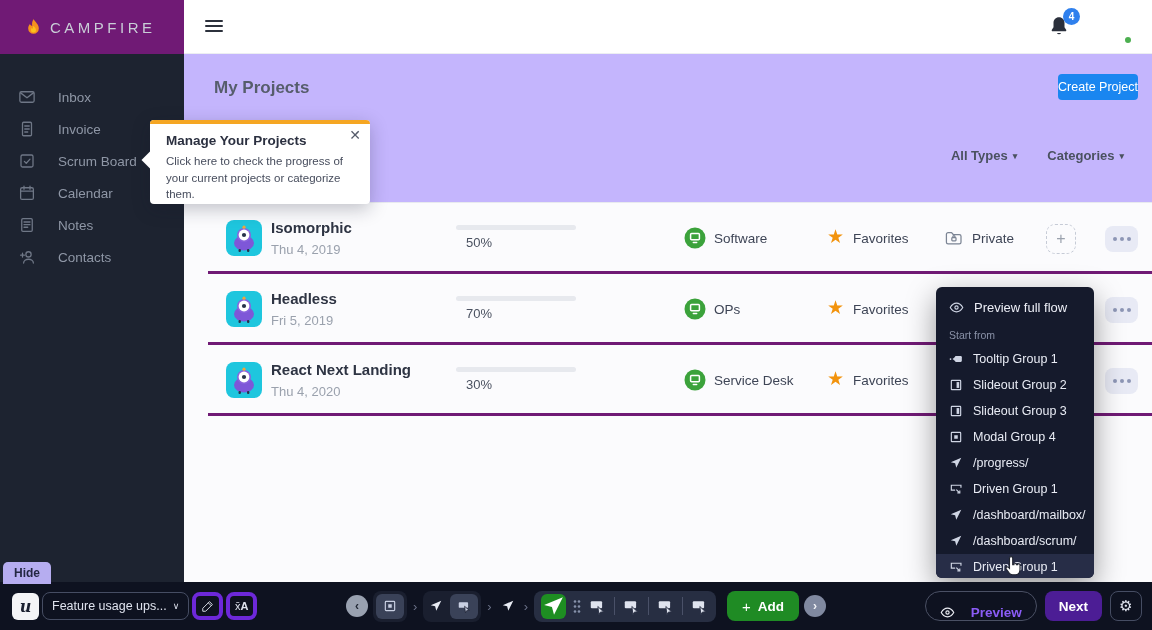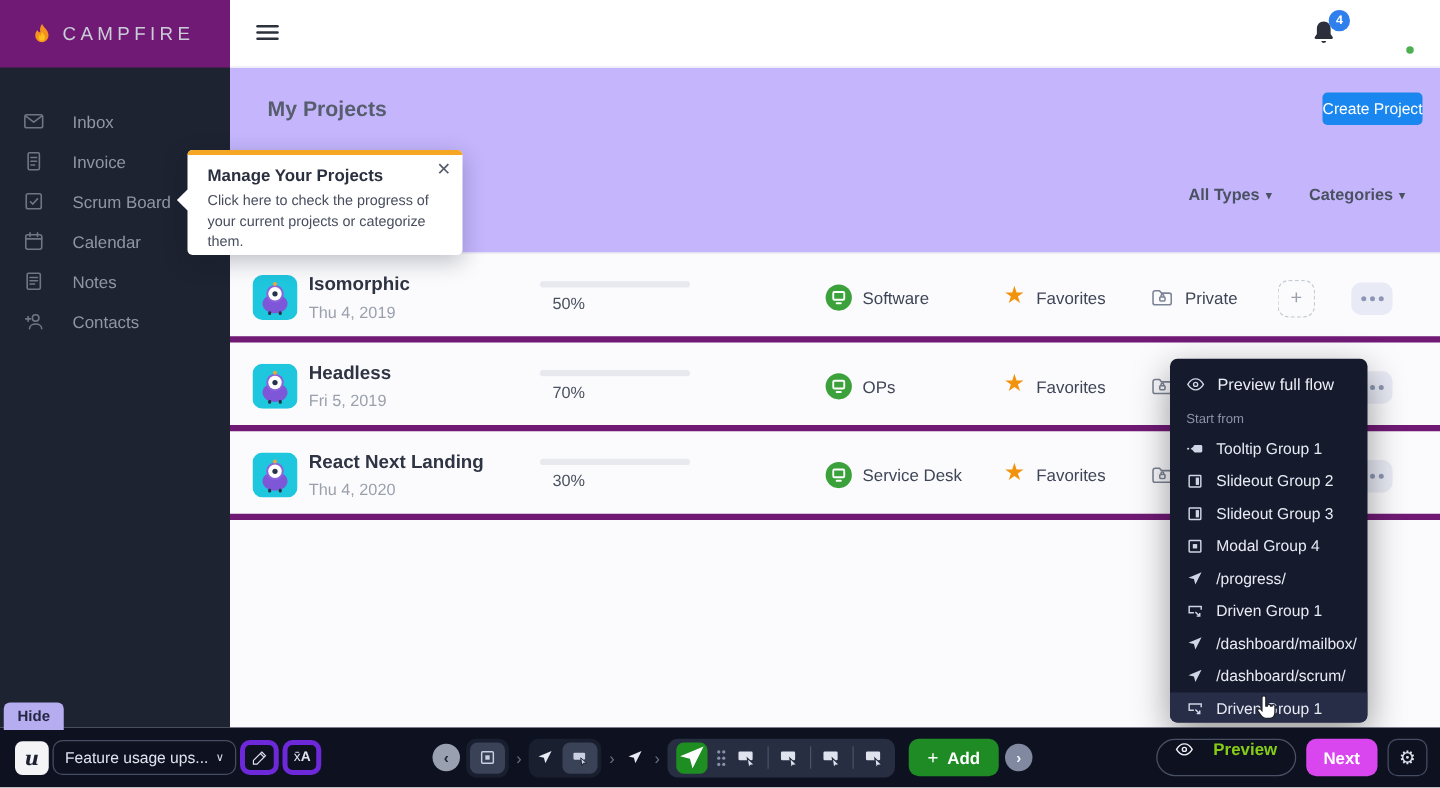--- a/index.html
+++ b/index.html
@@ -30,21 +30,21 @@
 
   
   .main { position:absolute; left:184px; top:54px; right:0; height:528px; background:#c4b5fd; z-index:1; }
   .page-title { position:absolute; left:30px; top:24px; font-size:17px; font-weight:700; color:#565d6c; }
   .create-btn { position:absolute; right:14px; top:20px; height:26px; padding:0 0; background:#1a86f0; border:none; border-radius:4px; color:#fff; font-size:12.5px; font-family:inherit; cursor:pointer; }
   .filters { position:absolute; top:94px; right:28px; display:flex; gap:30px; }
   .filter { font-size:13px; font-weight:700; color:#4a5160; display:flex; align-items:center; gap:5px; cursor:pointer; }
   .caret { font-size:9px; color:#4a5160; }
 
   .project-list { position:absolute; left:0; right:0; top:148px; bottom:0; background:#fbfbfd; border-top:1px solid #e8eaef; }
-  .prow { position:relative; height:71px; border-bottom:5px solid #701a75; }
+  .prow { position:relative; height:71px; border-bottom:3px solid #701a75;margin-left:24px; }
   .pavatar { position:absolute; left:18px; top:17px; width:36px; height:36px; }
   .pname { position:absolute; left:63px; top:16px; font-size:15px; font-weight:700; color:#2e3443; }
   .pdate { position:absolute; left:63px; top:39px; font-size:13px; color:#9aa1ad; }
   .ptrack { position:absolute; left:248px; top:22px; width:120px; height:5px; background:#e7e9ee; border-radius:3px; }
   .pfill { height:5px; background:#2f80ed; border-radius:3px; }
   .ppct { position:absolute; left:258px; top:32px; font-size:13px; color:#4a5160; }
   .pcat-ic { position:absolute; left:476px; top:24px; width:22px; height:22px; }
   .pcat { position:absolute; left:506px; top:28px; font-size:13.5px; color:#3e4556; }
   .pstar { position:absolute; left:619px; top:24px; font-size:19px; color:#f2930d; line-height:20px; }
   .pstar::before { content:"★"; }
@@ -102,23 +102,23 @@
   .gtile { width:25px; height:25px; background:#1e8e22; border-radius:6px; display:flex; align-items:center; justify-content:center; color:#fff; }
   .drag { color:#8791ab; display:flex; }
   .drag svg { width:8px; height:15px; fill:currentColor; }
   .ttip-ic { color:#dfe3ee; display:flex; }
   .ttip-ic svg { width:19px; height:17px; }
   .vdiv { width:1px; height:18px; background:#4a5168; }
   .add-btn { height:30px; padding:0 15px; background:#1f8b24; border:none; border-radius:8px; color:#fff; font-size:13.5px; font-weight:700; display:flex; align-items:center; gap:7px; cursor:pointer; font-family:inherit; margin-left:6px; }
   .add-btn::before { content:"+"; font-size:15px; font-weight:400; }
 
   .bar-right { position:absolute; right:10px; top:9px; display:flex; align-items:center; gap:8px; }
-  .preview-btn { height:30px; padding:0 14px; border:1px solid #4a5064; border-radius:15px; background:transparent; color:#84cc16; font-size:13.5px; font-weight:700; display:flex; align-items:flex-start; gap:16px; cursor:pointer; font-family:inherit; }
+  .preview-btn { height:30px; padding:0 14px; border:1px solid #4a5064; border-radius:15px; background:transparent; color:#8b5cf6; font-size:13.5px; font-weight:700; display:flex; align-items:flex-end; gap:16px; cursor:pointer; font-family:inherit; }
   .preview-btn svg { width:15px; height:15px; stroke:#eef0f6; fill:none; stroke-width:1.8; }
-  .next-btn { height:30px; padding:0 14px; background:#d946ef; border:none; border-radius:8px; color:#fff; font-size:13.5px; font-weight:700; cursor:pointer; font-family:inherit; }
+  .next-btn { height:30px; padding:0 14px; background:#4c1d95; border:none; border-radius:8px; color:#fff; font-size:13.5px; font-weight:700; cursor:pointer; font-family:inherit; }
   .gear-btn { height:30px; width:32px; border:1px solid #464d63; border-radius:8px; background:transparent; color:#dfe3ee; cursor:pointer; font-size:15px; font-family:"DejaVu Sans", sans-serif; }
   .gear-btn::before { content:"⚙"; }
 </style>
 </head>
 <body>
 
 <aside class="sidebar">
   <div class="logo">
     <span>
       <svg width="15" height="19" viewBox="0 0 24 30">

